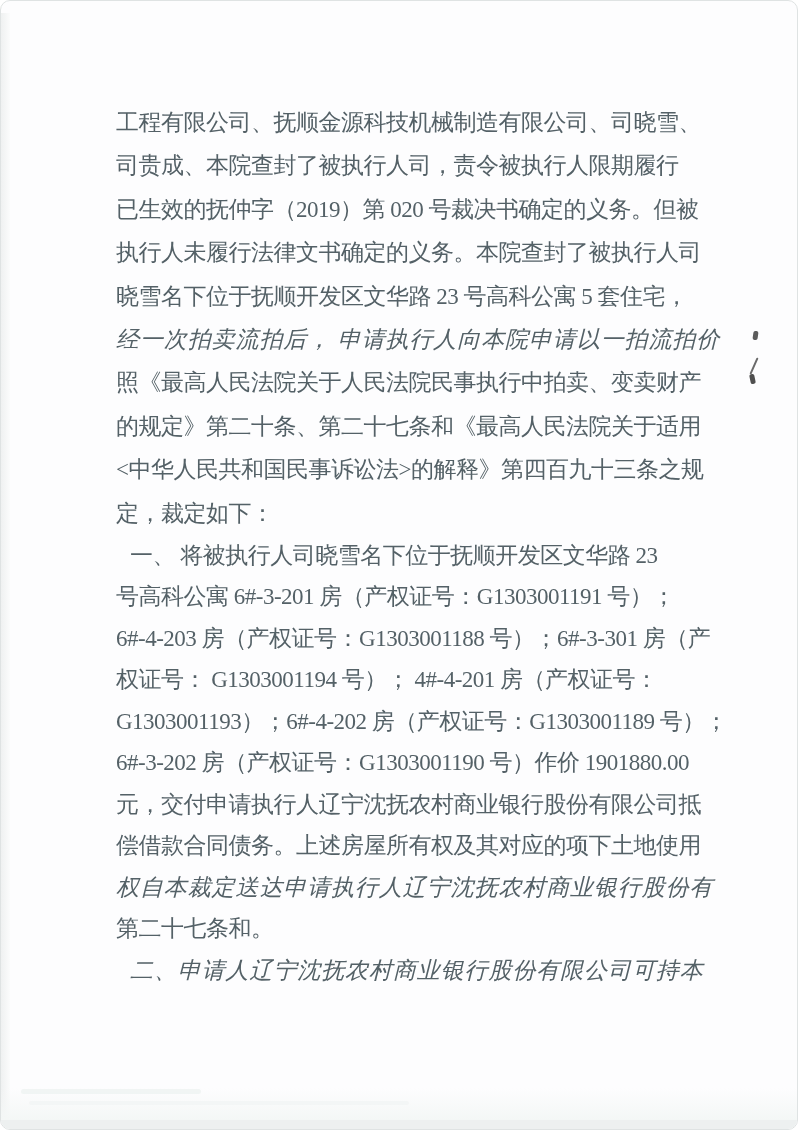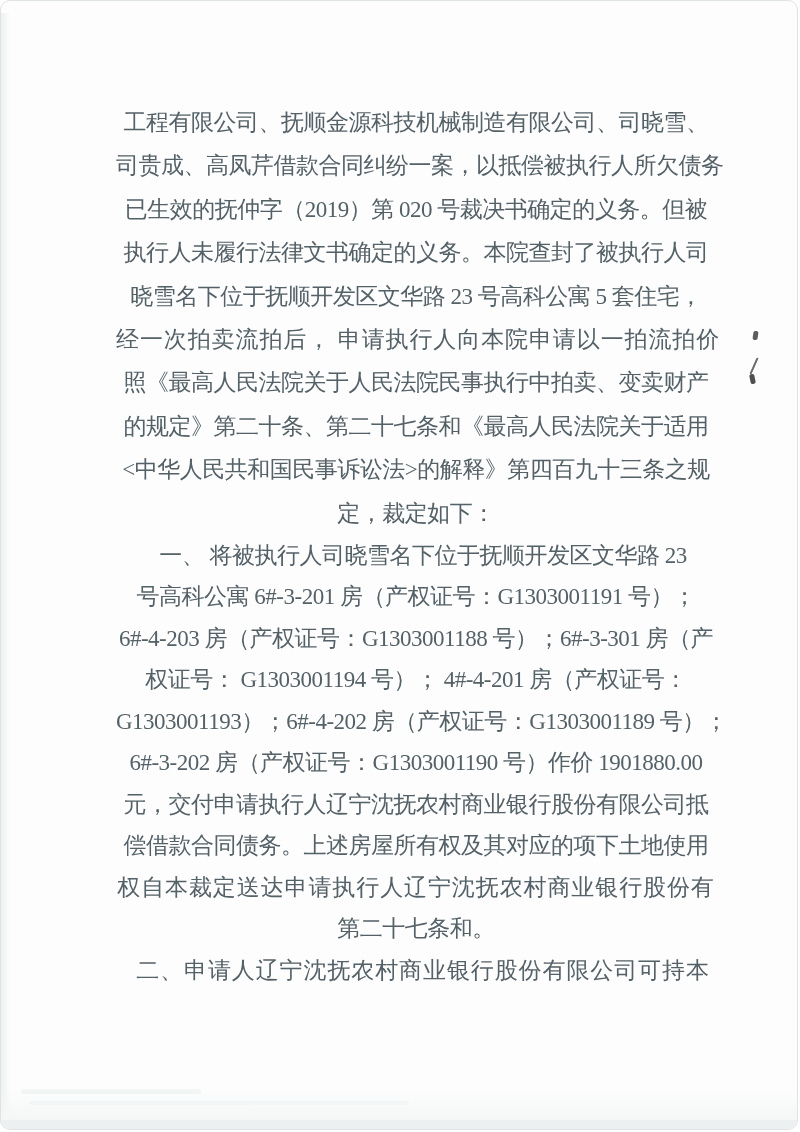--- a/index.html
+++ b/index.html
@@ -62,26 +62,25 @@
     left: 115px;
     top: 100px;
     width: 600px;
     color: #546167;
     font-family: "Liberation Serif", "DejaVu Serif", serif;
     font-size: 23px;
     letter-spacing: -0.5px;
   }
   .line {
     white-space: nowrap;
-    text-align: center;
   }
   .block-a .line { height: 43.4px; line-height: 43.4px; }
   .block-b .line { height: 41.5px; line-height: 41.5px; }
   .indent { padding-left: 14px; }
-  .ls1 { letter-spacing: 0.9px; }
+  .ls1 { letter-spacing: 0.9px; font-style: italic; }
   
   .speck-dot {
     position: absolute;
     left: 752px; top: 330px;
     width: 5px; height: 9px;
     background: #5c5c5c;
     border-radius: 2px;
     transform: rotate(8deg);
   }
   .speck-slash {
@@ -108,21 +107,21 @@
 
   <div class="left-shade"></div>
   <div class="bottom-fade"></div>
   <div class="bottom-strip"></div>
   <div class="streak-1"></div>
   <div class="streak-2"></div>
 
   <div class="doc-text">
     <div class="block-a">
       <div class="line">工程有限公司、抚顺金源科技机械制造有限公司、司晓雪、</div>
-      <div class="line">司贵成、高凤芹借款合同纠纷一案，以抵偿被执行人所欠债务</div>
+      <div class="line">司贵成、本院查封了被执行人司，责令被执行人限期履行</div>
       <div class="line">已生效的抚仲字（2019）第 020 号裁决书确定的义务。但被</div>
       <div class="line">执行人未履行法律文书确定的义务。本院查封了被执行人司</div>
       <div class="line">晓雪名下位于抚顺开发区文华路 23 号高科公寓 5 套住宅，</div>
       <div class="line ls1">经一次拍卖流拍后， 申请执行人向本院申请以一拍流拍价</div>
       <div class="line">照《最高人民法院关于人民法院民事执行中拍卖、变卖财产</div>
       <div class="line">的规定》第二十条、第二十七条和《最高人民法院关于适用</div>
       <div class="line">&lt;中华人民共和国民事诉讼法&gt;的解释》第四百九十三条之规</div>
       <div class="line">定，裁定如下：</div>
     </div>
     <div class="block-b">

